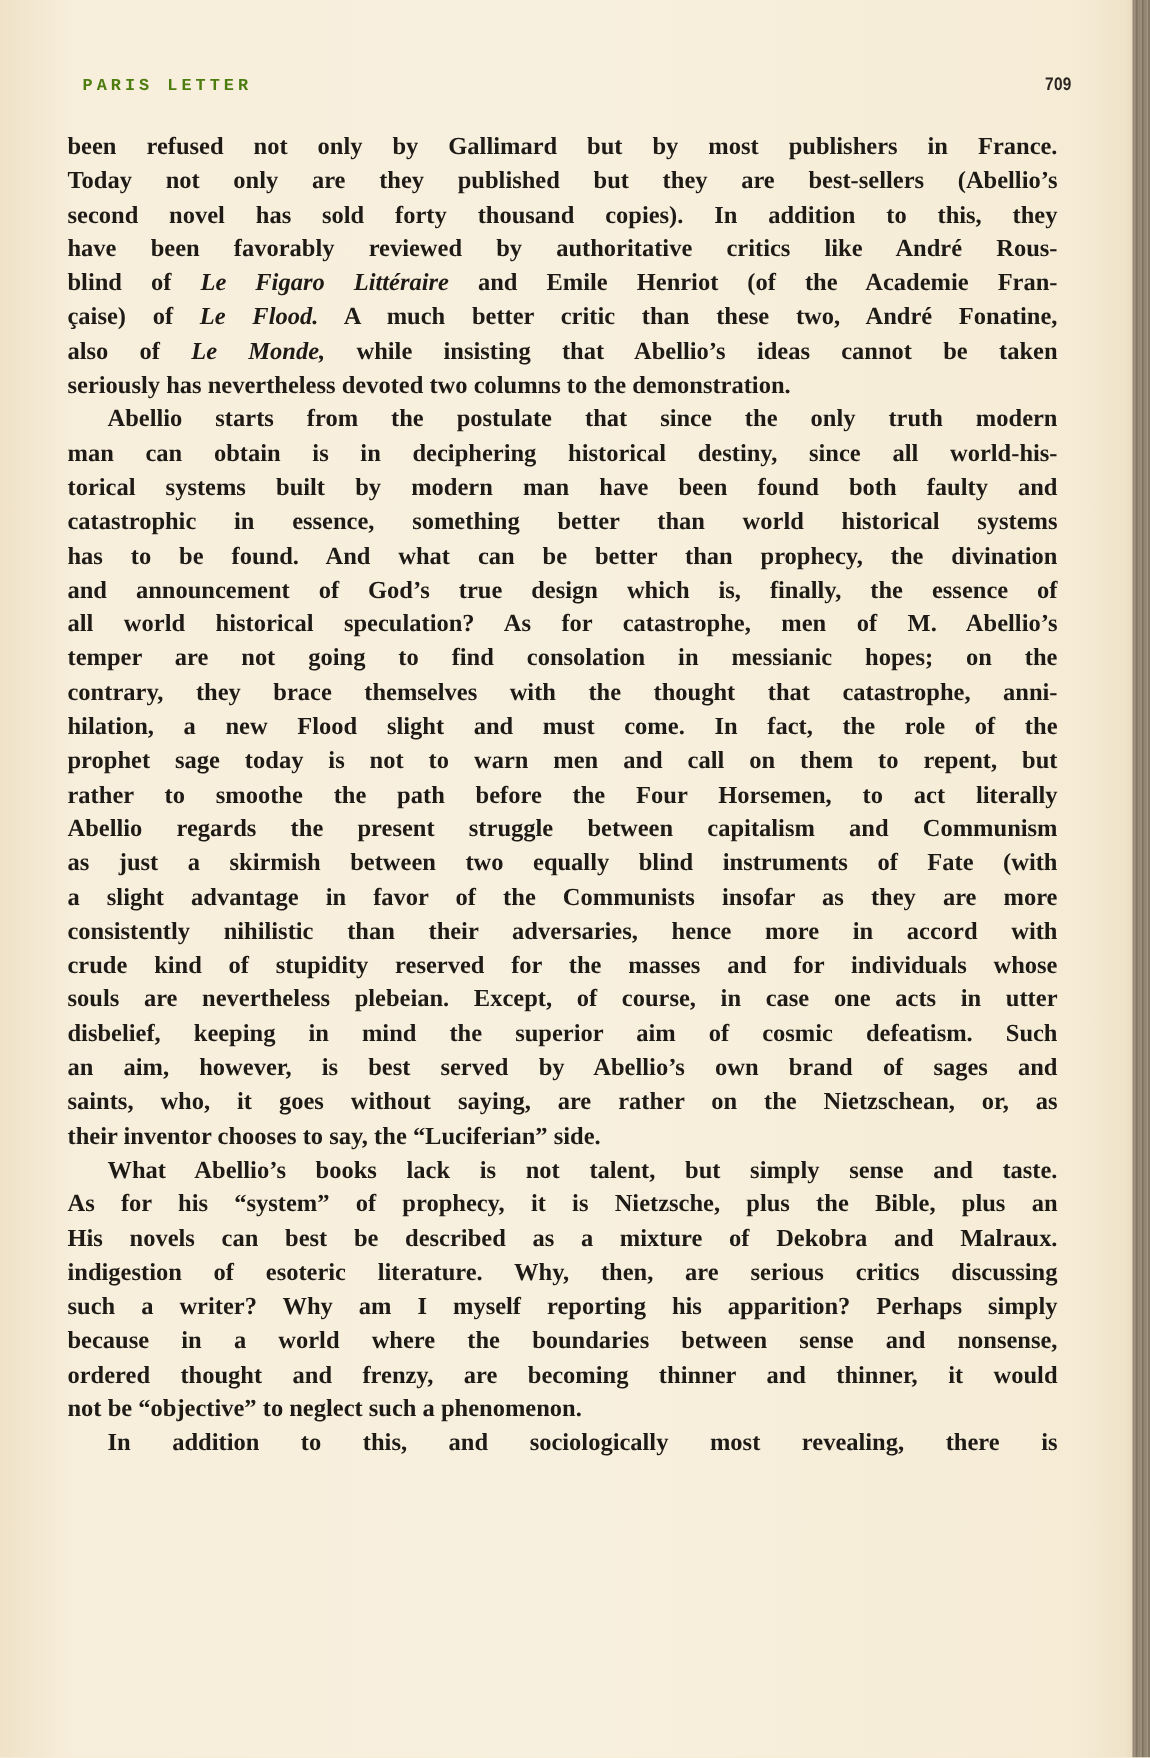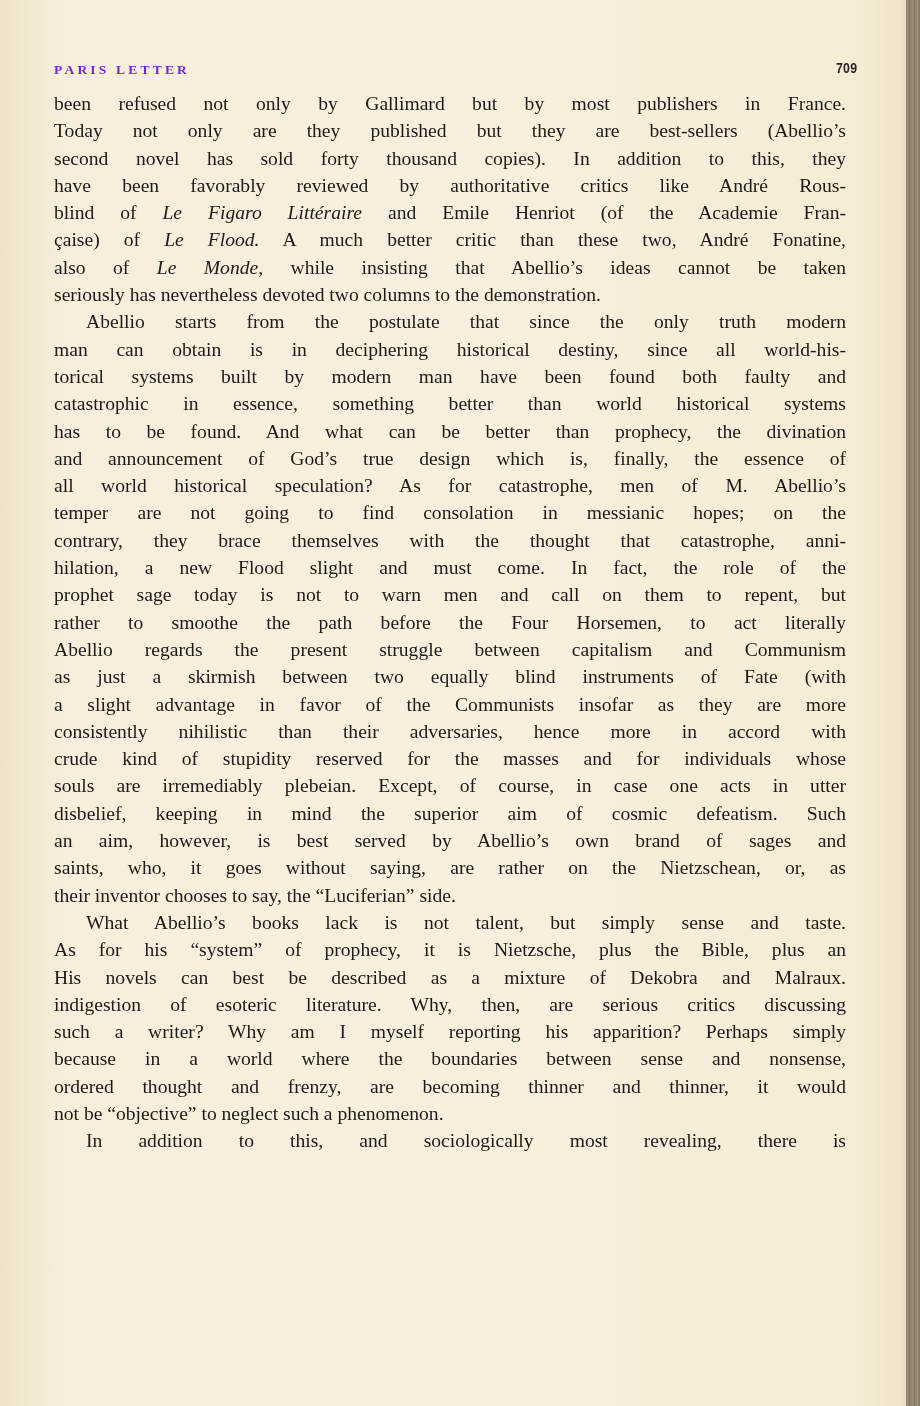--- a/index.html
+++ b/index.html
@@ -26,28 +26,28 @@
   .page-edge {
     position: absolute;
     right: 0;
     top: 0;
     width: 14px;
     height: 1406px;
     background: repeating-linear-gradient(90deg, #8e8270 0px, #a29680 2px, #7d7260 3px, #9a8e78 5px);
   }
   .running-head {
     position: absolute;
-    left: 54px;
+    left: 66px;
     top: 62px;
     width: 376px;
-    font-family: Liberation Serif, serif;
+    font-family: Liberation Mono, monospace;
     font-weight: bold;
     font-size: 13.5px;
     letter-spacing: 3.2px;
-    color: #6d28d9;
+    color: #4d7c0f;
   }
   .page-number {
     position: absolute;
     left: 836px;
     top: 60px;
     font-family: "Liberation Sans", "DejaVu Sans", sans-serif;
     font-weight: bold;
     font-size: 14.5px;
     letter-spacing: 0.3px;
     color: #2a2520;
@@ -69,22 +69,23 @@
   .line.indent {
     padding-left: 32px;
     width: 344px;
   }
   .it {
     font-style: italic;
   }
   .col-wrap {
     position: absolute;
     left: 54px;
-    top: 90px;
+    top: 104px;
     width: 712px;
+    font-weight: bold;
   }
   .col-wrap .line {
     width: 710px;
   }
   .col-wrap .line.indent {
     width: 678px;
   }
 </style>
 </head>
 <body>
@@ -114,21 +115,21 @@
     <span class="line" style="width: 792px;">temper are not going to find consolation in messianic hopes; on the</span>
     <span class="line" style="width: 792px;">contrary, they brace themselves with the thought that catastrophe, anni-</span>
     <span class="line" style="width: 792px;">hilation, a new Flood slight and must come. In fact, the role of the</span>
     <span class="line" style="width: 792px;">prophet sage today is not to warn men and call on them to repent, but</span>
     <span class="line" style="width: 792px;">rather to smoothe the path before the Four Horsemen, to act literally</span>
     <span class="line" style="width: 792px;">Abellio regards the present struggle between capitalism and Communism</span>
     <span class="line" style="width: 792px;">as just a skirmish between two equally blind instruments of Fate (with</span>
     <span class="line" style="width: 792px;">a slight advantage in favor of the Communists insofar as they are more</span>
     <span class="line" style="width: 792px;">consistently nihilistic than their adversaries, hence more in accord with</span>
     <span class="line" style="width: 792px;">crude kind of stupidity reserved for the masses and for individuals whose</span>
-    <span class="line" style="width: 792px;">souls are irremediably plebeian. Except, of course, in case one acts in utter</span>
+    <span class="line" style="width: 792px;">souls are nevertheless plebeian. Except, of course, in case one acts in utter</span>
     <span class="line" style="width: 792px;">disbelief, keeping in mind the superior aim of cosmic defeatism. Such</span>
     <span class="line" style="width: 792px;">an aim, however, is best served by Abellio’s own brand of sages and</span>
     <span class="line" style="width: 792px;">saints, who, it goes without saying, are rather on the Nietzschean, or, as</span>
     <span class="line last" style="width: 792px;">their inventor chooses to say, the “Luciferian” side.</span>
     <span class="line indent" style="width: 760px;">What Abellio’s books lack is not talent, but simply sense and taste.</span>
     <span class="line" style="width: 792px;">As for his “system” of prophecy, it is Nietzsche, plus the Bible, plus an</span>
     <span class="line" style="width: 792px;">His novels can best be described as a mixture of Dekobra and Malraux.</span>
     <span class="line" style="width: 792px;">indigestion of esoteric literature. Why, then, are serious critics discussing</span>
     <span class="line" style="width: 792px;">such a writer? Why am I myself reporting his apparition? Perhaps simply</span>
     <span class="line" style="width: 792px;">because in a world where the boundaries between sense and nonsense,</span>

